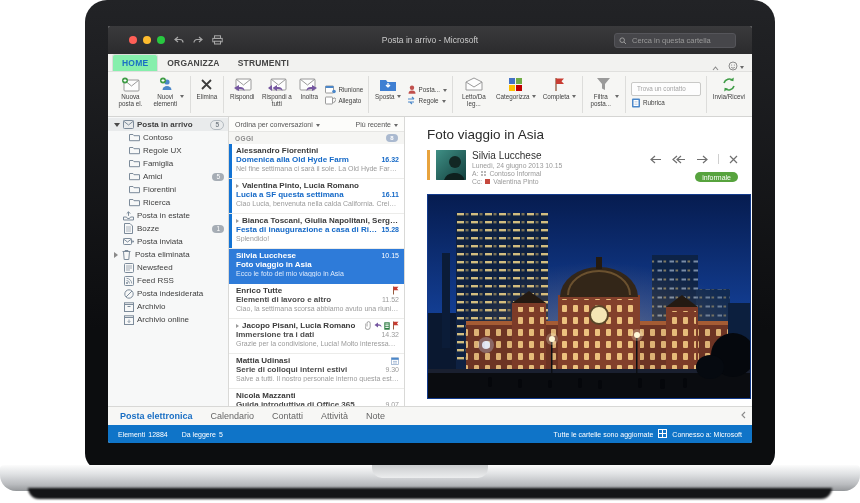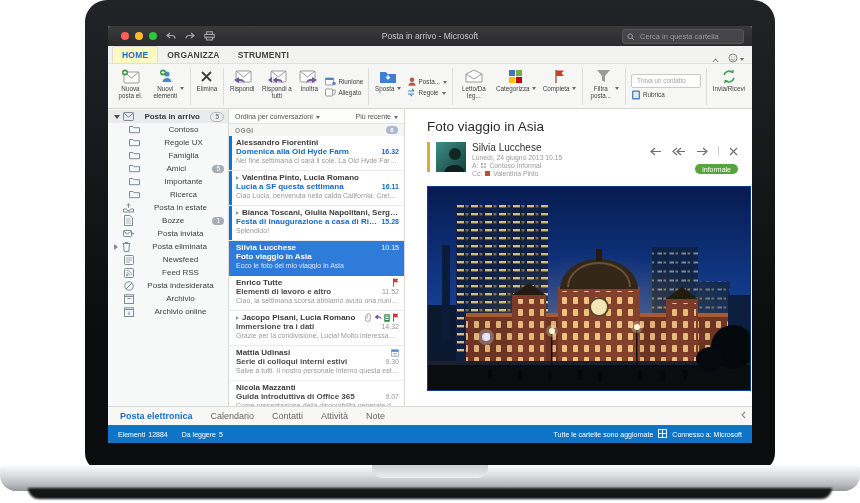--- a/index.html
+++ b/index.html
@@ -12,37 +12,37 @@
         background:linear-gradient(#fcfcfc,#dfe1e3 35%,#b9bbbe 75%,#94979a);
         border-radius:4px 4px 16px 16px;}
   .base-notch{position:absolute;left:372px;top:0;width:116px;height:13px;
         background:linear-gradient(#caccce,#ecedee);border-radius:0 0 10px 10px;}
   .floor-shadow{position:absolute;left:28px;top:488px;width:804px;height:11px;background:#141517;
         border-radius:0 0 12px 12px;filter:blur(1.2px);}
   
   .screen{position:absolute;left:108px;top:26px;width:644px;height:417px;background:#fff;
           display:flex;flex-direction:column;border-radius:2px;overflow:hidden;}
   
-  .titlebar{height:20px;background:linear-gradient(#3a3a3c,#2b2b2d);display:flex;align-items:center;
-            position:relative;flex:0 0 auto;padding:0 8px;}
+  .titlebar{height:28px;background:linear-gradient(#3a3a3c,#2b2b2d);display:flex;align-items:center;
+            position:relative;flex:0 0 auto;padding:0 16px;}
   .lights{display:flex;gap:6px;margin-left:5px;}
   .light{width:8px;height:8px;border-radius:50%;}
   .light.r{background:#ff5f57}.light.y{background:#febc2e}.light.g{background:#28c840}
   .tb-ic{margin-left:9px;color:#a8a8a8;display:flex;align-items:center;}
   .tb-title{position:absolute;left:0;right:0;text-align:center;color:#c9c9c9;font-size:8.5px;pointer-events:none;}
   .searchbox{margin-left:auto;width:112px;height:13px;background:#46464a;border:1px solid #55555a;border-radius:3px;
              display:flex;align-items:center;padding:0 4px;gap:3px;}
   .searchbox input{background:transparent;border:0;outline:0;color:#b6b6b6;font-size:7.5px;width:100%;
              font-family:"Liberation Sans",sans-serif;}
   .searchbox input::placeholder{color:#9a9a9a;}
   
   .tabbar{height:17px;background:#f2f2f0;border-bottom:1px solid #e0e0de;display:flex;align-items:flex-end;
           padding-left:4px;flex:0 0 auto;position:relative;}
   .tab{font-size:8.5px;font-weight:bold;color:#454545;padding:3px 9px 3px;letter-spacing:.2px;}
-  .tab.active{background:#fef9c3;color:#1a6fc4;border:1px solid #dcdcda;border-bottom:0;border-radius:3px 3px 0 0;}
+  .tab.active{background:#86efac;color:#1a6fc4;border:1px solid #dcdcda;border-bottom:0;border-radius:3px 3px 0 0;}
   .tabbar-right{position:absolute;right:8px;top:3px;display:flex;gap:9px;align-items:center;color:#8a8a8a;}
   
   .ribbon{height:41px;background:#f6f6f4;border-bottom:1px solid #d5d5d3;display:flex;align-items:stretch;
           padding:2px 4px 1px;flex:0 0 auto;gap:1px;}
   .rsep{width:1px;background:#dddddb;margin:2px 2px;}
   .rbtn{display:flex;flex-direction:column;align-items:center;justify-content:flex-start;
         padding:2px 3px 0;border-radius:3px;}
   .rbtn .ric{height:16px;display:flex;align-items:center;justify-content:center;}
   .rbtn .rlabel{font-size:6.3px;color:#3f3f3f;text-align:center;line-height:1.15;margin-top:1px;
         display:flex;align-items:flex-start;gap:1px;max-width:40px;}
@@ -52,21 +52,21 @@
          border-top:3px solid #6a6a6a;display:inline-block;margin-left:1px;margin-top:2px;}
   .findbox{width:62px;height:12px;border:1px solid #c9c9c7;background:#fdfdfd;border-radius:2px;
            display:flex;align-items:center;padding:0 3px;}
   .findbox input{border:0;outline:0;background:transparent;font-size:6.3px;color:#555;width:100%;
            font-family:"Liberation Sans",sans-serif;}
   .findbox input::placeholder{color:#a5a5a5;}
   
   .main{flex:1;display:flex;min-height:0;}
   
   .sidebar{width:120px;background:#f7f8f8;border-right:1px solid #d9d9d7;font-size:8px;color:#3d3d3d;
-           padding-top:1px;flex:0 0 auto;overflow:hidden;text-align:center;}
+           padding-top:1px;flex:0 0 auto;overflow:hidden;}
   .sb-row{height:13px;display:flex;align-items:center;padding:0 4px 0 6px;gap:3px;}
   .sb-row.header{font-weight:bold;background:#e9ebec;}
   .sb-row.child{padding-left:21px;}
   .sb-ic{width:11px;height:11px;flex:0 0 auto;display:flex;align-items:center;justify-content:center;color:#7c8b9a;}
   .sb-label{white-space:nowrap;overflow:hidden;text-overflow:ellipsis;flex:1;}
   .sb-badge{font-size:6.5px;background:#a6adb5;color:#fff;border-radius:6px;padding:0 4px;line-height:8px;height:8px;}
   .sb-badge.outline{background:transparent;border:1px solid #b3bac0;color:#7d858c;line-height:7px;}
   .tri-down{width:0;height:0;border-left:3px solid transparent;border-right:3px solid transparent;border-top:4px solid #4a4a4a;}
   .tri-right{width:0;height:0;border-top:3px solid transparent;border-bottom:3px solid transparent;border-left:4px solid #8a8a8a;}
   .sb-spacer{width:6px;flex:0 0 auto;}
@@ -433,21 +433,21 @@
             </span>
           <span class="sb-label">Amici</span>
           <span class="sb-badge">5</span>
         </div>
         <div class="sb-row child">
           <span class="sb-ic">
               <svg width="11" height="9" viewBox="0 0 11 9">
                 <path d="M0.5,1.5 h3.5 l1,1.2 h5.5 v5 h-10 z" fill="none" stroke="currentColor"></path>
               </svg>
             </span>
-          <span class="sb-label">Importante</span>
+          <span class="sb-label">Fiorentini</span>
         </div>
         <div class="sb-row child">
           <span class="sb-ic">
               <svg width="11" height="9" viewBox="0 0 11 9">
                 <path d="M0.5,1.5 h3.5 l1,1.2 h5.5 v5 h-10 z" fill="none" stroke="currentColor"></path>
               </svg>
             </span>
           <span class="sb-label">Ricerca</span>
         </div>
         <div class="sb-row">

